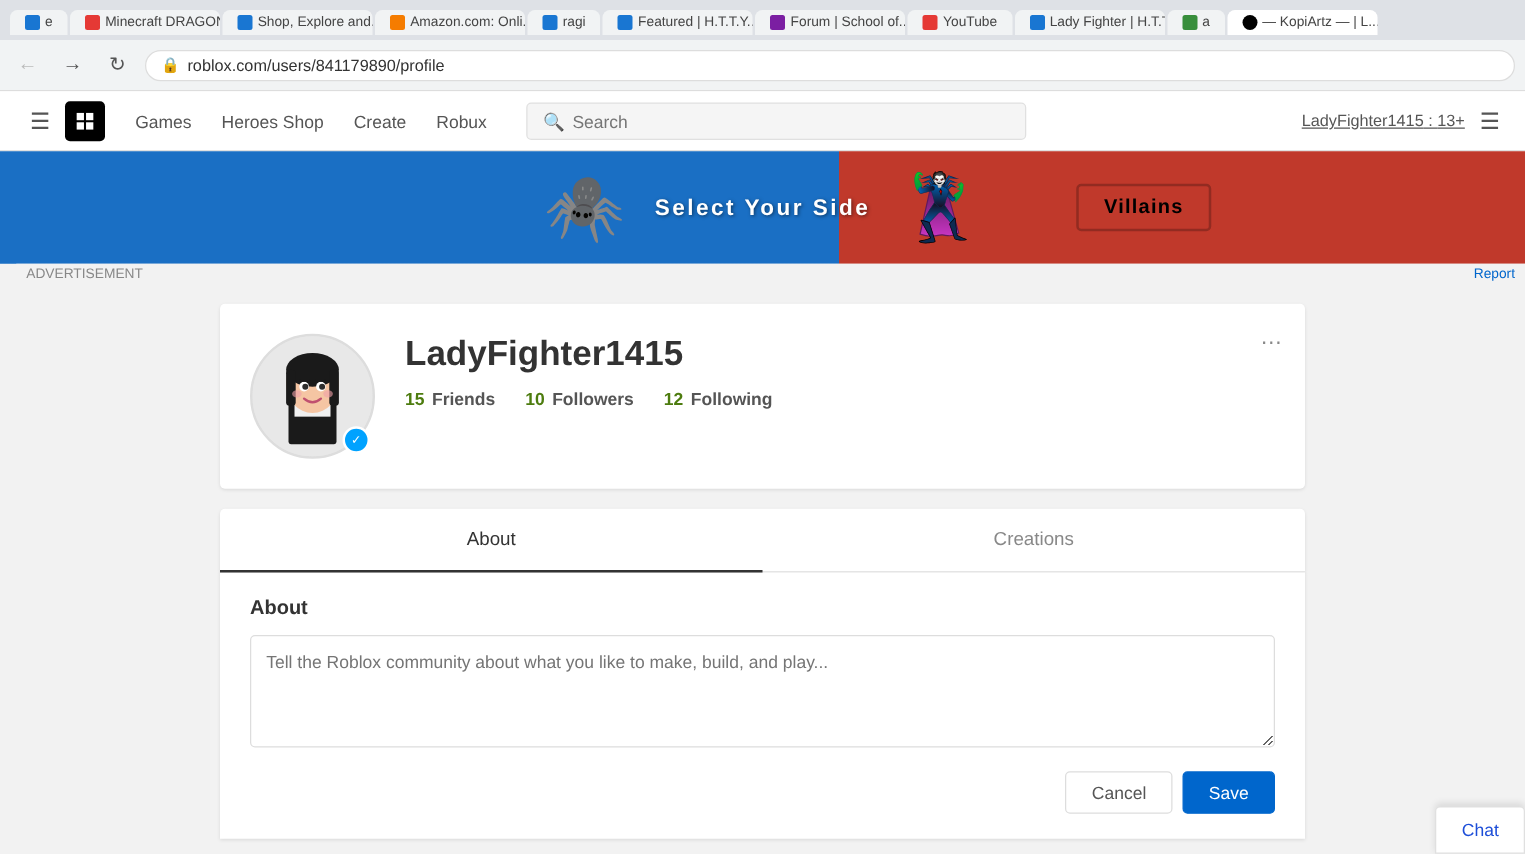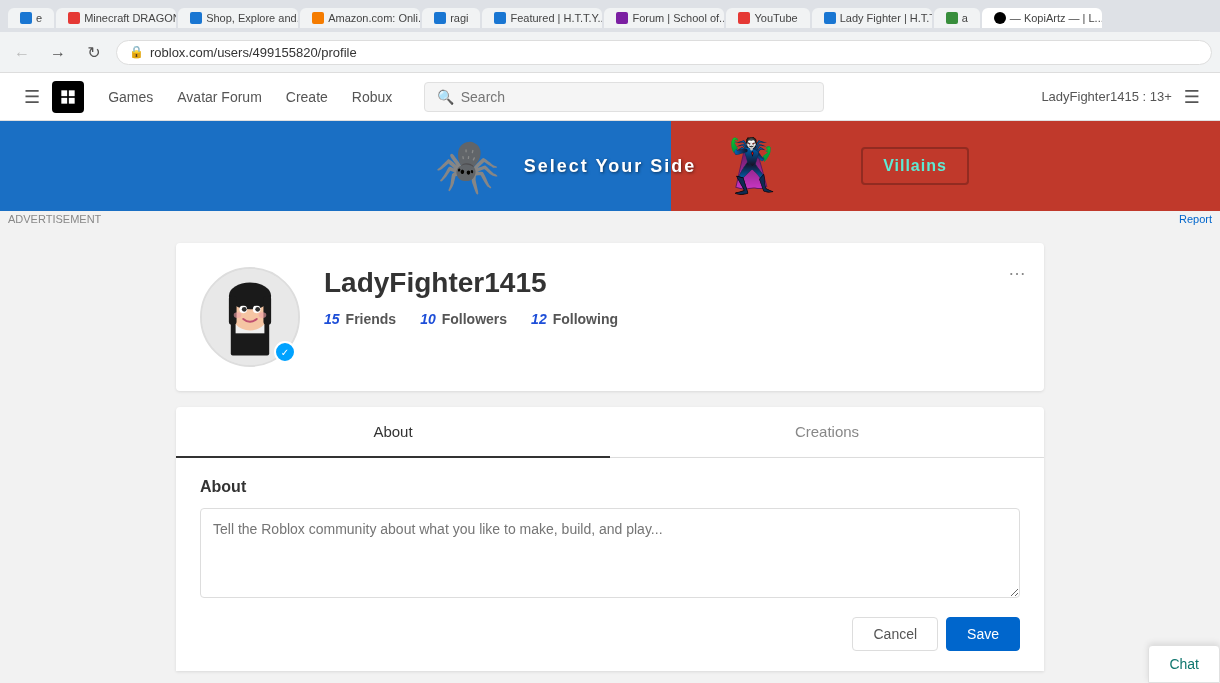--- a/index.html
+++ b/index.html
@@ -28,47 +28,47 @@
     
     .roblox-nav { background: #fff; border-bottom: 1px solid #e0e0e0; display: flex; align-items: center; padding: 0 16px; height: 48px; gap: 4px; }
     .hamburger-btn { background: none; border: none; cursor: pointer; font-size: 18px; color: #555; padding: 4px 8px; }
     .roblox-logo { width: 32px; height: 32px; background: #000; border-radius: 4px; display: flex; align-items: center; justify-content: center; color: #fff; font-weight: bold; font-size: 18px; margin-right: 8px; }
     .nav-links { display: flex; gap: 0; }
     .nav-link { background: none; border: none; cursor: pointer; padding: 8px 12px; font-size: 14px; color: #555; border-radius: 4px; }
     .search-bar { flex: 1; max-width: 400px; margin: 0 16px; display: flex; align-items: center; background: #f5f5f5; border: 1px solid #e0e0e0; border-radius: 4px; padding: 6px 12px; gap: 6px; }
     .search-bar input { border: none; background: none; outline: none; flex: 1; font-size: 14px; color: #555; }
     .search-icon-span { color: #888; font-size: 14px; }
     .nav-right { margin-left: auto; display: flex; align-items: center; gap: 8px; }
-    .username-display { font-size: 13px; color: #555; }
+    .username-display { font-size: 13px; color: #555; text-decoration: underline; }
     .menu-icon-btn { background: none; border: none; cursor: pointer; font-size: 18px; color: #555; padding: 4px; }
 
     
     .ad-banner-container { position: relative; }
     .ad-banner { width: 100%; height: 90px; background: linear-gradient(to right, #1a6fc4 0%, #1a6fc4 55%, #c0392b 55%, #c0392b 100%); display: flex; align-items: center; justify-content: space-between; overflow: hidden; }
     .ad-heroes { display: flex; align-items: center; justify-content: center; width: 50%; height: 100%; position: relative; }
     .ad-villains { display: flex; align-items: center; justify-content: center; width: 50%; height: 100%; position: relative; }
     .ad-btn-heroes { background: #2980d9; color: #fff; border: 2px solid #1a5fa8; border-radius: 4px; padding: 8px 20px; font-size: 16px; font-weight: bold; cursor: pointer; letter-spacing: 1px; }
-    .ad-btn-villains { background: #c0392b; color: #5eead4; border: 2px solid #922b21; border-radius: 4px; padding: 8px 20px; font-size: 16px; font-weight: bold; cursor: pointer; letter-spacing: 1px; }
-    .ad-meta { display: flex; justify-content: space-between; padding: 2px 8px; background: #f2f2f2; font-size: 11px; color: #888; }
+    .ad-btn-villains { background: #c0392b; color: #000000; border: 2px solid #922b21; border-radius: 4px; padding: 8px 20px; font-size: 16px; font-weight: bold; cursor: pointer; letter-spacing: 1px; }
+    .ad-meta { display: flex; justify-content: space-between; padding: 2px 8px; background: #f2f2f2; font-size: 11px; color: #888; margin-left: 13px; }
     .ad-report-link { color: #0066cc; cursor: pointer; text-decoration: none; }
 
     
     .main-content { max-width: 900px; margin: 0 auto; padding: 16px; }
 
     
     .profile-card { background: #fff; border-radius: 4px; padding: 24px; display: flex; align-items: flex-start; gap: 24px; position: relative; margin-bottom: 16px; box-shadow: 0 1px 3px rgba(0,0,0,0.1); }
     .avatar-container { position: relative; width: 100px; height: 100px; flex-shrink: 0; }
     .avatar-circle { width: 100px; height: 100px; border-radius: 50%; background: #e8e8e8; overflow: hidden; border: 2px solid #ddd; display: flex; align-items: center; justify-content: center; }
     .online-badge { position: absolute; bottom: 4px; right: 4px; width: 22px; height: 22px; background: #00a2ff; border-radius: 50%; border: 2px solid #fff; display: flex; align-items: center; justify-content: center; }
     .online-badge-icon { color: #fff; font-size: 10px; }
     .profile-info { flex: 1; }
     .profile-username { font-size: 28px; font-weight: bold; color: #333; margin-bottom: 12px; }
     .profile-stats { display: flex; gap: 24px; }
     .stat-item { display: flex; gap: 6px; font-size: 14px; }
-    .stat-count { font-weight: bold; color: #1d4ed8; font-style: italic; }
+    .stat-count { font-weight: bold; color: #4d7c0f; }
     .stat-label { color: #555; font-weight: bold; }
     .more-btn { position: absolute; top: 16px; right: 16px; background: none; border: none; cursor: pointer; color: #888; font-size: 18px; letter-spacing: 2px; }
 
     
     .tabs-container { background: #fff; border-radius: 4px 4px 0 0; margin-bottom: 0; box-shadow: 0 1px 3px rgba(0,0,0,0.1); }
     .tabs { display: flex; border-bottom: 1px solid #e0e0e0; }
     .tab { flex: 1; text-align: center; padding: 16px; cursor: pointer; font-size: 15px; color: #888; background: none; border: none; border-bottom: 2px solid transparent; margin-bottom: -1px; }
     .tab.active { color: #333; border-bottom: 2px solid #333; font-weight: 500; }
 
     
@@ -77,21 +77,21 @@
     .about-textarea { width: 100%; height: 90px; border: 1px solid #ddd; border-radius: 4px; padding: 12px; font-size: 14px; color: #aaa; resize: vertical; outline: none; font-family: inherit; }
     .about-meta { display: flex; justify-content: space-between; align-items: center; margin-top: 6px; }
     .safety-text { font-size: 12px; color: #888; }
     .char-count { font-size: 12px; color: #888; }
     .about-actions { display: flex; justify-content: flex-end; gap: 8px; margin-top: 16px; }
     .cancel-btn { background: #fff; border: 1px solid #ddd; color: #555; padding: 8px 20px; border-radius: 4px; cursor: pointer; font-size: 14px; }
     .save-btn { background: #0066cc; border: 1px solid #0066cc; color: #fff; padding: 8px 20px; border-radius: 4px; cursor: pointer; font-size: 14px; }
 
     
     .chat-btn-container { position: fixed; bottom: 0; right: 0; }
-    .chat-btn { background: #fff; border: 1px solid #e0e0e0; border-radius: 4px 4px 0 0; padding: 10px 20px; font-size: 14px; color: #0f766e; cursor: pointer; box-shadow: 0 -2px 6px rgba(0,0,0,0.1); }
+    .chat-btn { background: #fff; border: 1px solid #e0e0e0; border-radius: 4px 4px 0 0; padding: 10px 20px; font-size: 14px; color: #1d4ed8; cursor: pointer; box-shadow: 0 -2px 6px rgba(0,0,0,0.1); }
   </style>
 </head>
 <body>
 
 <div class="browser-chrome">
   <div class="browser-tabs">
     <div class="browser-tab">
       <div class="tab-favicon blue"></div>
       <span>e</span>
     </div>
@@ -135,38 +135,38 @@
       <div class="tab-favicon roblox"></div>
       <span>— KopiArtz — | L...</span>
     </div>
   </div>
   <div class="browser-toolbar">
     <button class="nav-btn disabled">←</button>
     <button class="nav-btn">→</button>
     <button class="nav-btn">↻</button>
     <div class="url-bar">
       <span class="lock-icon">🔒</span>
-      <span class="url-text">roblox.com/users/499155820/profile</span>
+      <span class="url-text">roblox.com/users/841179890/profile</span>
     </div>
   </div>
 </div>
 
 <div class="roblox-nav">
   <button class="hamburger-btn">☰</button>
   <div class="roblox-logo">
     <svg width="20" height="20" viewBox="0 0 24 24" fill="white">
       <rect x="4" y="4" width="7" height="7"></rect>
       <rect x="13" y="4" width="7" height="7"></rect>
       <rect x="4" y="13" width="7" height="7"></rect>
       <rect x="13" y="13" width="7" height="7"></rect>
     </svg>
   </div>
   <div class="nav-links">
     <button class="nav-link">Games</button>
-    <button class="nav-link">Avatar Forum</button>
+    <button class="nav-link">Heroes Shop</button>
     <button class="nav-link">Create</button>
     <button class="nav-link">Robux</button>
   </div>
   <div class="search-bar">
     <span class="search-icon-span">🔍</span>
     <input type="text" placeholder="Search" style="">
   </div>
   <div class="nav-right">
     <span class="username-display">
       <span>LadyFighter1415</span> : <span>13+</span>

